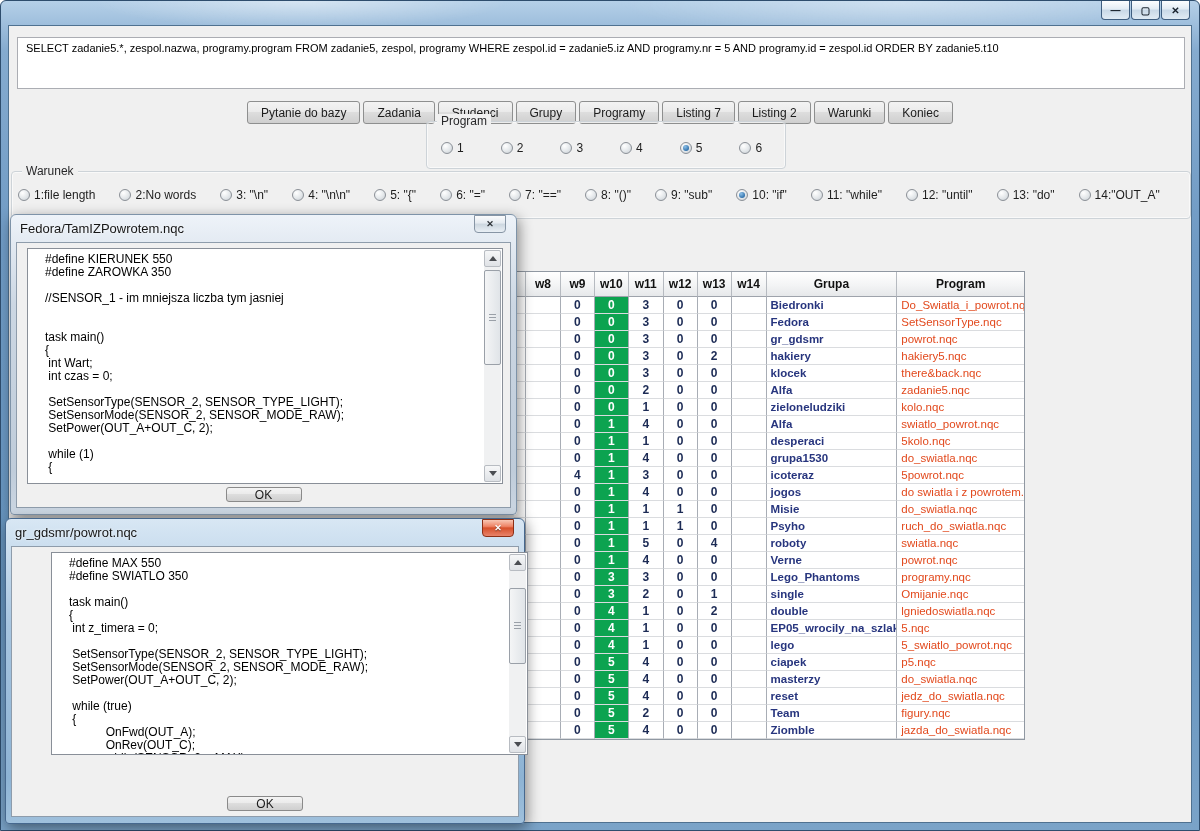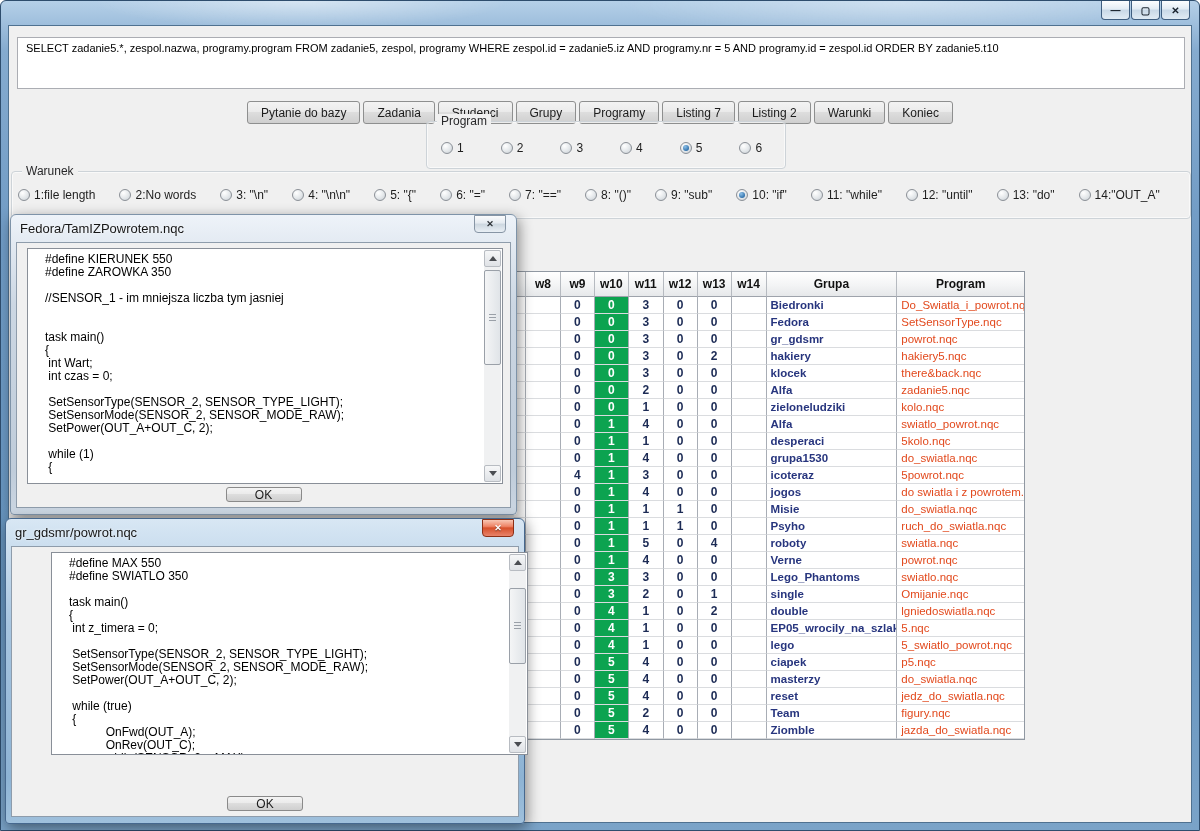--- a/index.html
+++ b/index.html
@@ -436,21 +436,21 @@
           <div class="grow">
             <div class="gc c0"></div>
             <div class="gc c1"></div>
             <div class="gc c2">0</div>
             <div class="gc c3 green">3</div>
             <div class="gc c4">3</div>
             <div class="gc c5">0</div>
             <div class="gc c6">0</div>
             <div class="gc c7"></div>
             <div class="gc c8 grupa">Lego_Phantoms</div>
-            <div class="gc c9 program">swiatlo.nqc</div>
+            <div class="gc c9 program">programy.nqc</div>
           </div>
           <div class="grow">
             <div class="gc c0"></div>
             <div class="gc c1"></div>
             <div class="gc c2">0</div>
             <div class="gc c3 green">3</div>
             <div class="gc c4">2</div>
             <div class="gc c5">0</div>
             <div class="gc c6">1</div>
             <div class="gc c7"></div>

